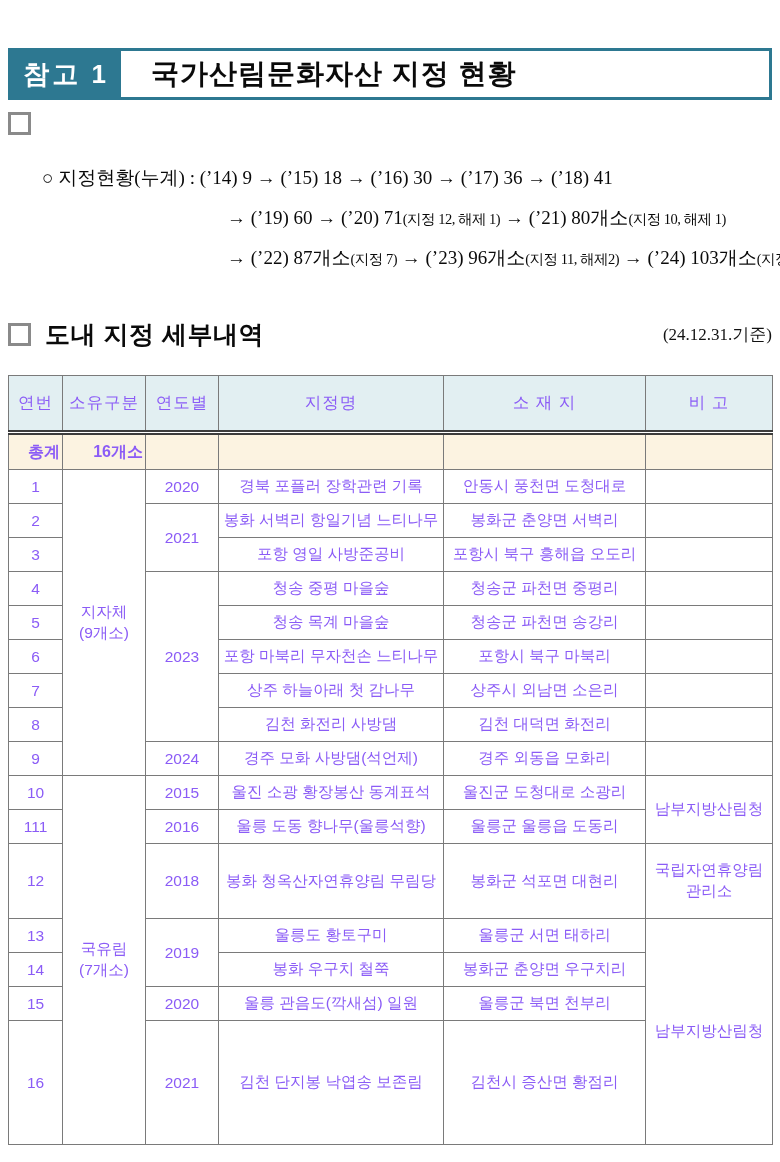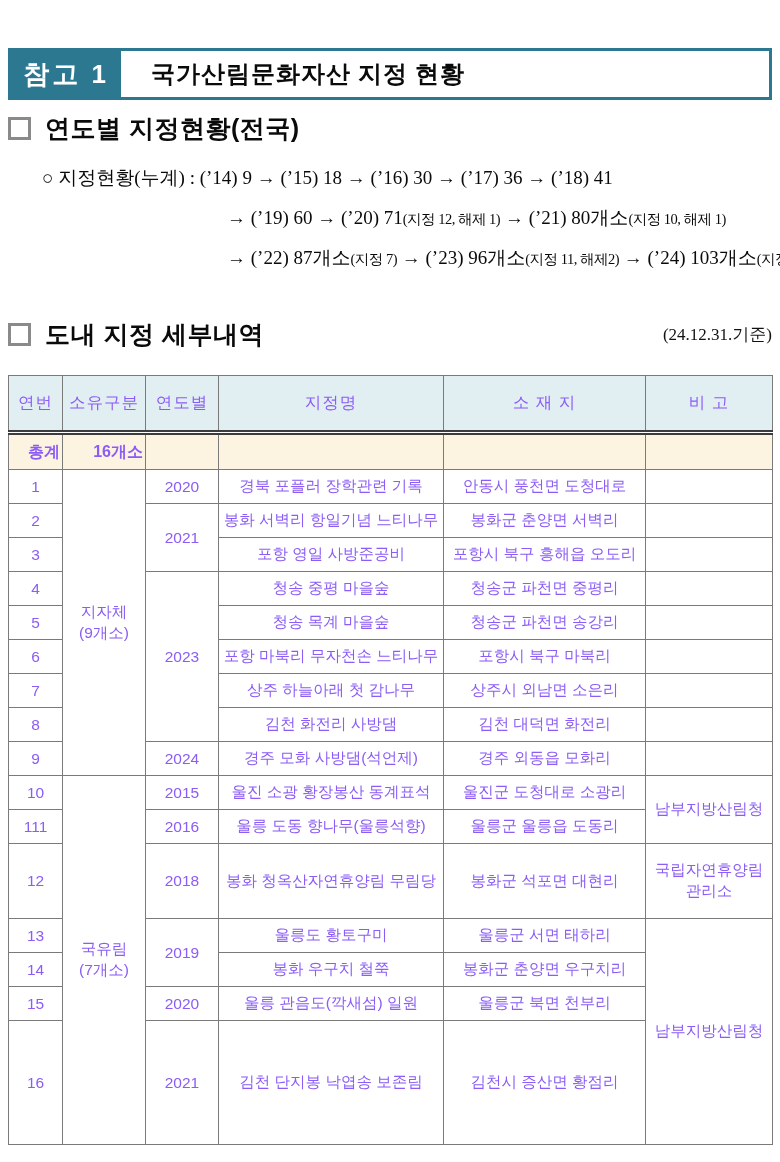--- a/index.html
+++ b/index.html
@@ -14,21 +14,21 @@
   .page{position:relative;width:780px;height:1162px;background:#fff;}
 
   
   .ref-bar{position:absolute;left:8px;top:48px;width:764px;height:52px;
            box-sizing:border-box;border:3px solid var(--accent);
            display:flex;align-items:stretch;background:#fff;text-align:center;}
   .ref-badge{width:110px;background:var(--accent);color:#fff;
              display:flex;align-items:center;justify-content:center;
              font-size:26px;font-weight:800;letter-spacing:3px;}
   .ref-title{flex:1;display:flex;align-items:center;padding-left:30px;
-             font-size:24px;font-weight:900;letter-spacing:1px;color:#0a0a0a;font-family:Liberation Serif, serif;}
+             font-size:28px;font-weight:900;letter-spacing:1px;color:#0a0a0a;}
 
   
   .section-heading{position:absolute;left:8px;display:flex;align-items:center;
                    gap:14px;font-size:25px;font-weight:900;color:#0a0a0a;
                    letter-spacing:0.5px;}
   .sec-national{top:112px;}
   .sec-detail{top:318px;width:764px;}
   .sq-bullet{width:17px;height:17px;border:3px solid #8a8a8a;
              display:inline-block;flex:0 0 auto;background:#fff;}
   .date-note{margin-left:auto;font-family:"Liberation Serif",serif;
@@ -59,21 +59,20 @@
 
 <div class="page">
 
   <div class="ref-bar">
     <div class="ref-badge">참고 1</div>
     <div class="ref-title">국가산림문화자산 지정 현황</div>
   </div>
 
   <div class="section-heading sec-national">
     <span class="sq-bullet"></span>
-    <span>연도별 지정현황(전국)</span>
   </div>
 
   <div class="timeline" id="timeline">
       <div class="t-line"><span class="seg">○  지정현황(누계) : (’14) 9 → (’15) 18 → (’16) 30 → (’17) 36 → (’18) 41</span></div>
       <div class="t-line indent"><span class="seg">→ (’19) 60 → (’20) 71</span><span class="seg-small">(지정 12, 해제 1)</span><span class="seg"> → (’21) 80개소</span><span class="seg-small">(지정 10, 해제 1)</span></div>
       <div class="t-line indent"><span class="seg">→ (’22) 87개소</span><span class="seg-small">(지정 7)</span><span class="seg"> → (’23) 96개소</span><span class="seg-small">(지정 11, 해제2)</span><span class="seg"> → (’24) 103개소</span><span class="seg-small">(지정 7)</span></div>
     </div>
 
   <div class="section-heading sec-detail">
     <span class="sq-bullet"></span>

